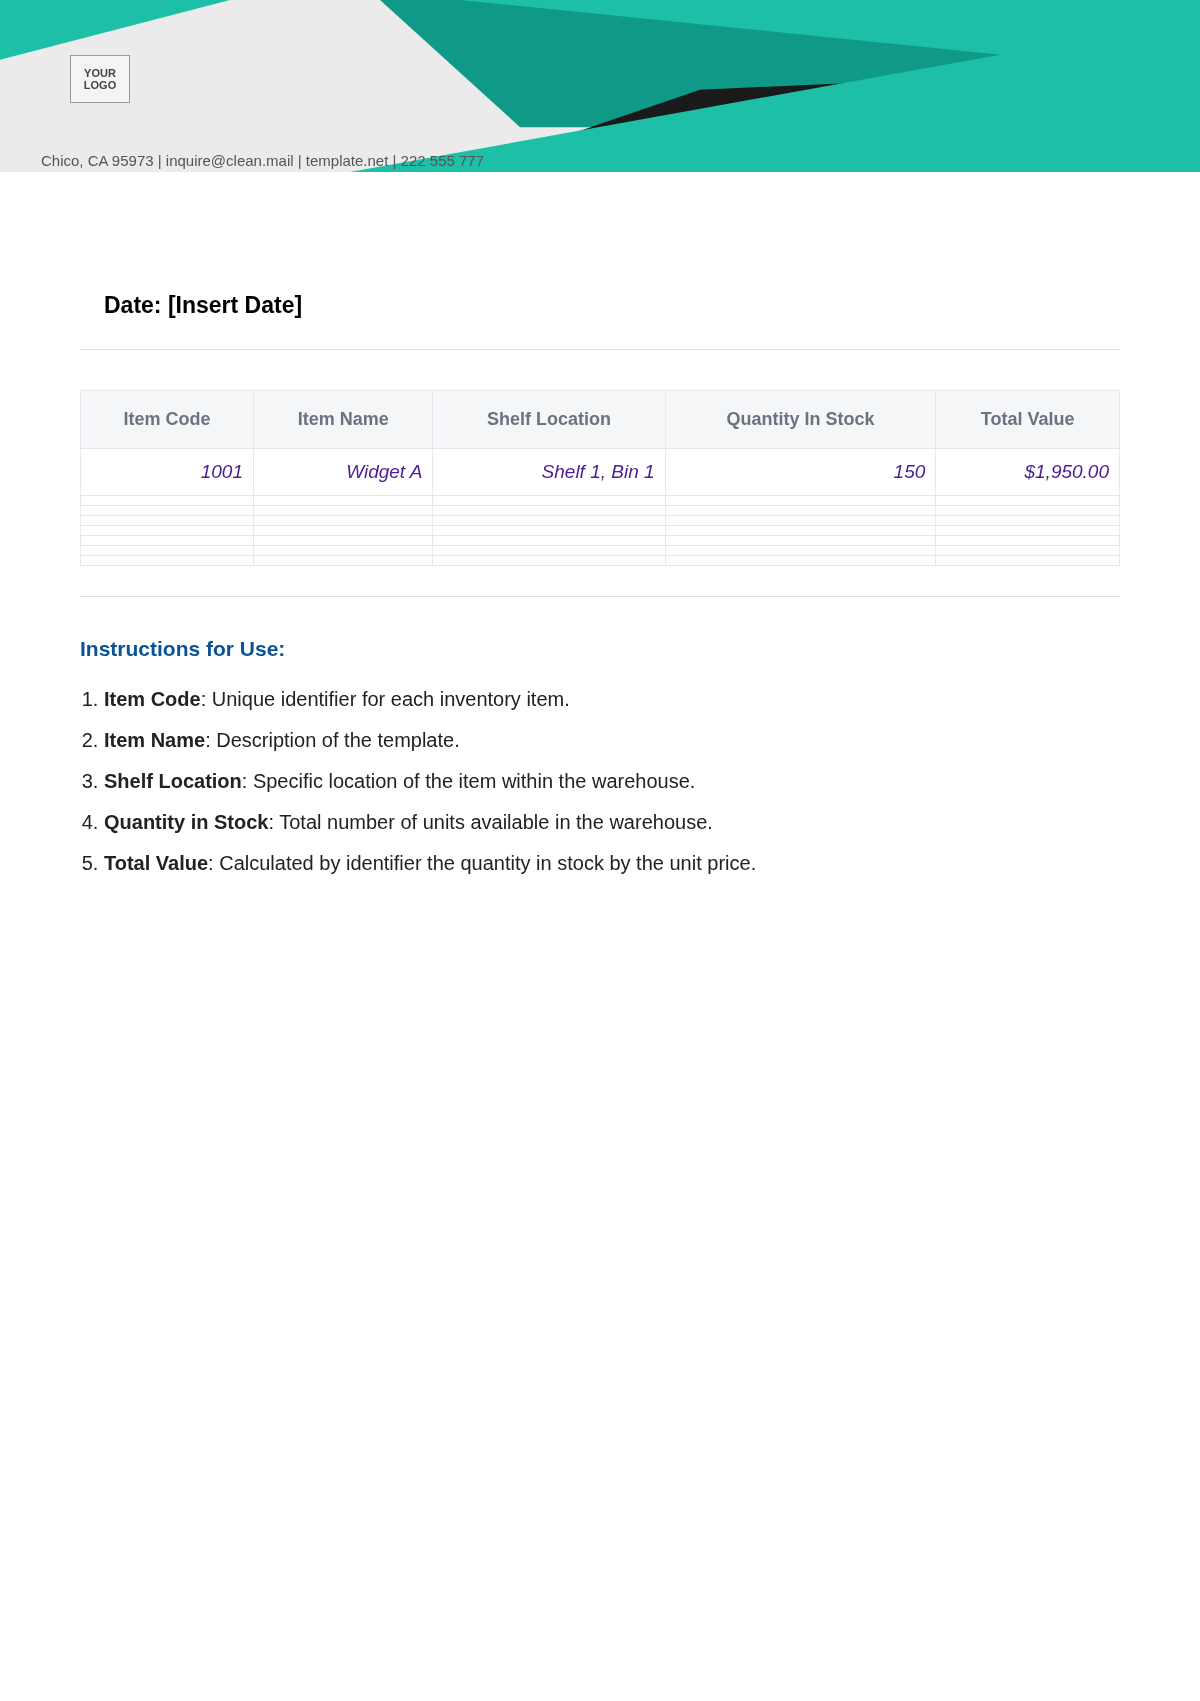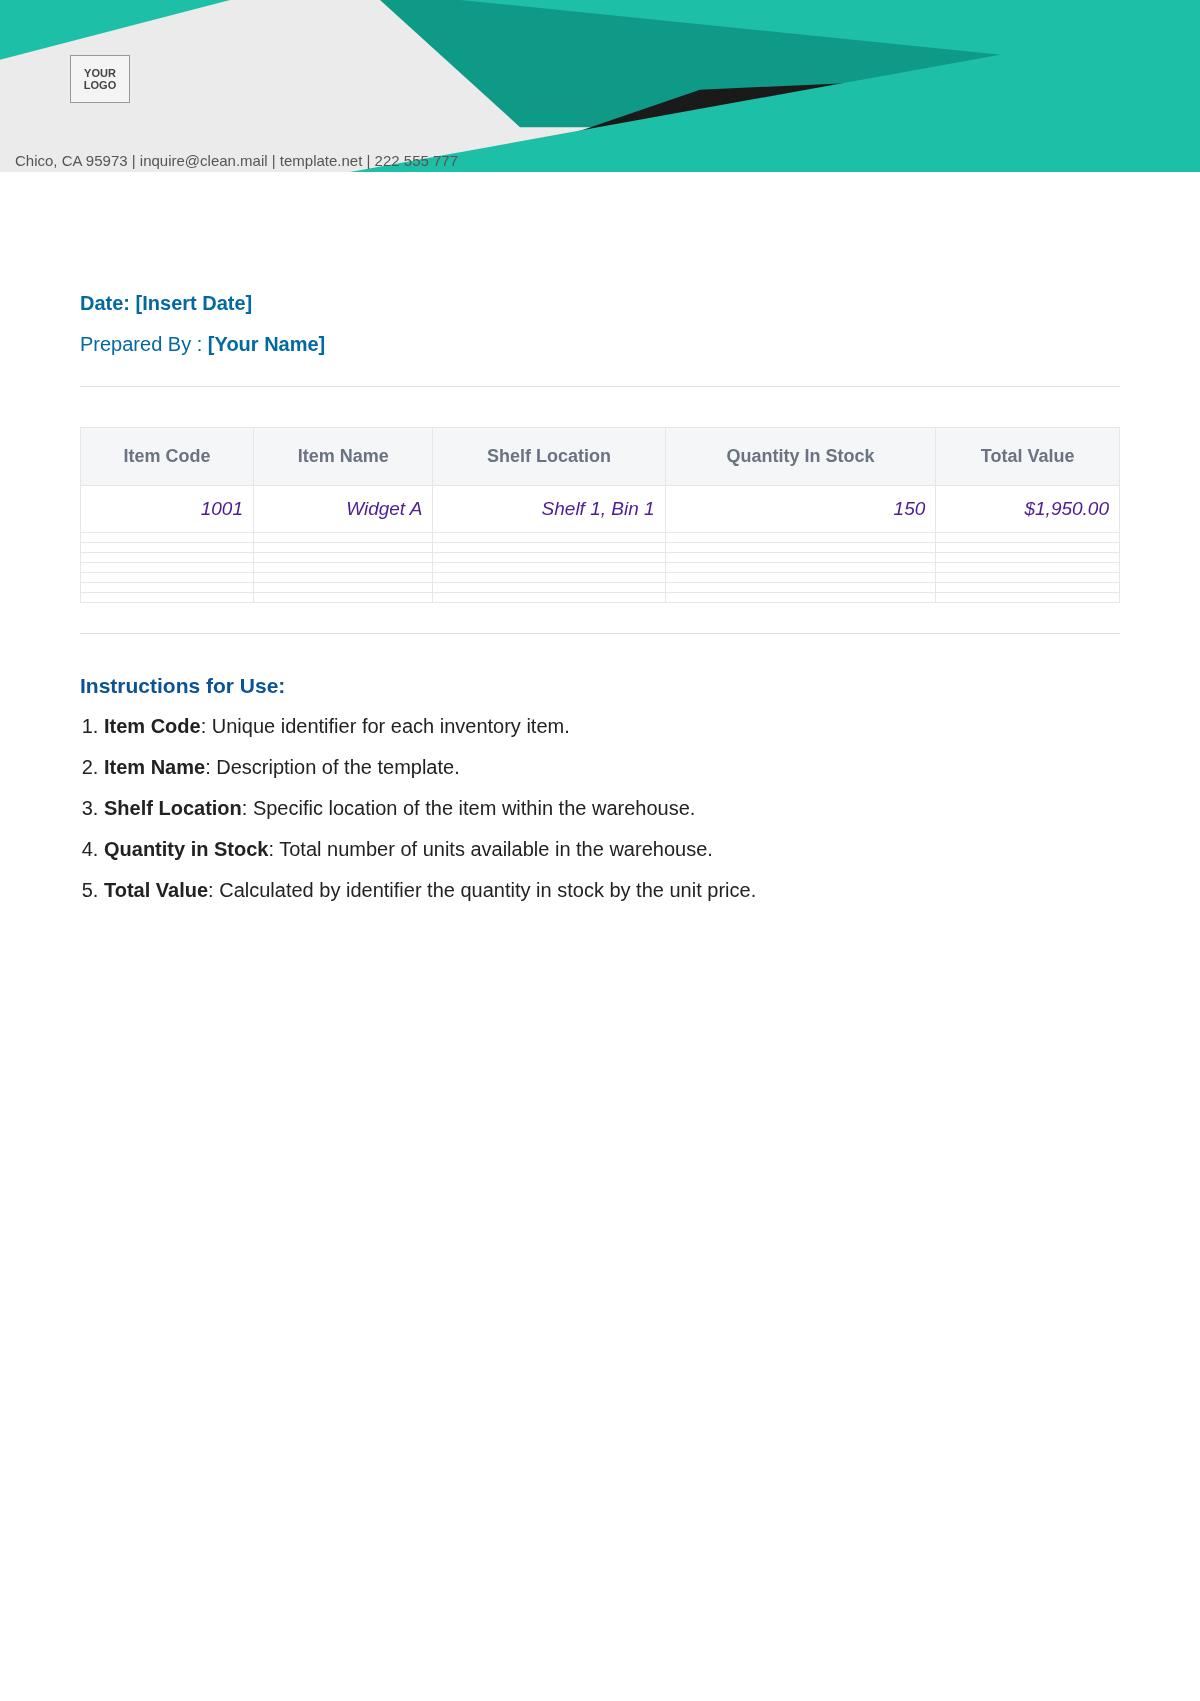--- a/index.html
+++ b/index.html
@@ -36,38 +36,39 @@
     justify-content: center;
     font-size: 11px;
     font-weight: bold;
     color: #444;
     text-align: center;
     line-height: 1.1;
   }
   .contact-line {
     position: absolute;
     top: 152px;
-    left: 15px;
+    left: 41px;
     font-size: 15px;
     color: #555;
   }
   .content {
     padding: 120px 80px 0 80px;
   }
   h1 {
     text-align: center;
     font-size: 36px;
     font-weight: 900;
     color: #111;
     margin-bottom: 6px;
   }
   .meta-line {
-    font-size: 20px;
-    color: #0369a1;
+    font-size: 23px;
+    color: #000000;
     margin-bottom: 18px;
+    margin-left: 24px;
   }
   .meta-line .label { font-weight: bold; }
   .meta-line .value { font-weight: bold; }
   hr.divider {
     border: none;
     border-top: 1px solid #e0e0e0;
     margin: 30px 0 40px 0;
   }
   table.inventory {
     width: 100%;
@@ -94,21 +95,21 @@
   table.inventory tr.thin td {
     padding: 0;
     height: 10px;
     font-size: 0;
   }
   .instructions-title {
     font-size: 21px;
     font-weight: bold;
     color: #0b5394;
     margin-top: 30px;
-    margin-bottom: 14px;
+    margin-bottom: 24px;
   }
   ol.instructions {
     list-style: decimal;
     padding-left: 24px;
     font-size: 20px;
     color: #222;
   }
   ol.instructions li {
     margin-bottom: 12px;
     line-height: 1.45;
@@ -141,24 +142,20 @@
   </div>
   <div class="contact-line">Chico, CA 95973 | inquire@clean.mail | template.net | 222 555 777</div>
 </div>
 
 <div class="content">
 
 
   <div class="meta-line">
     <span class="label">Date:</span>
     <span class="value">[Insert Date]</span>
-  </div>
-  <div class="meta-line">
-    <span>Prepared By :</span>
-    <span class="value">[Your Name]</span>
   </div>
 
   <hr class="divider">
 
   <table class="inventory">
     <thead>
       <tr>
         <th>Item Code</th>
         <th>Item Name</th>
         <th>Shelf Location</th>

